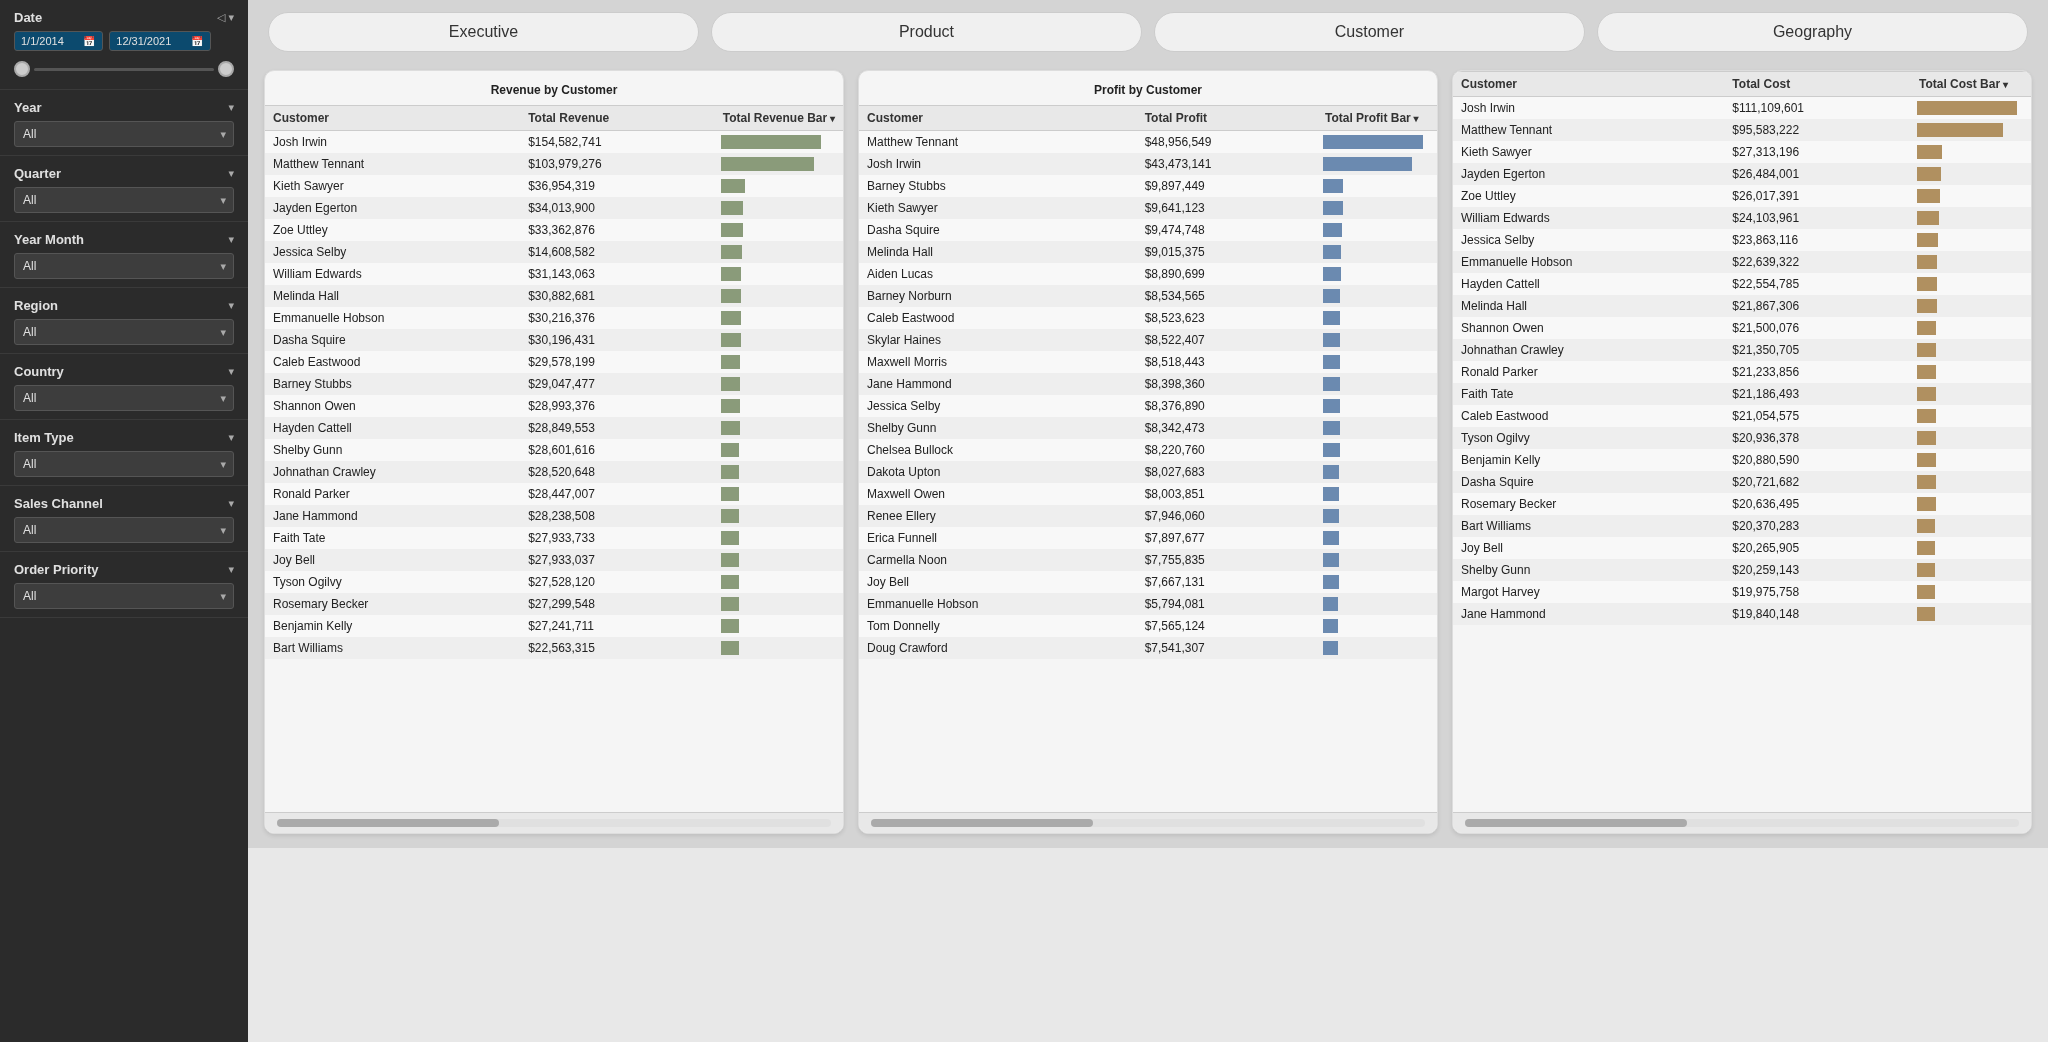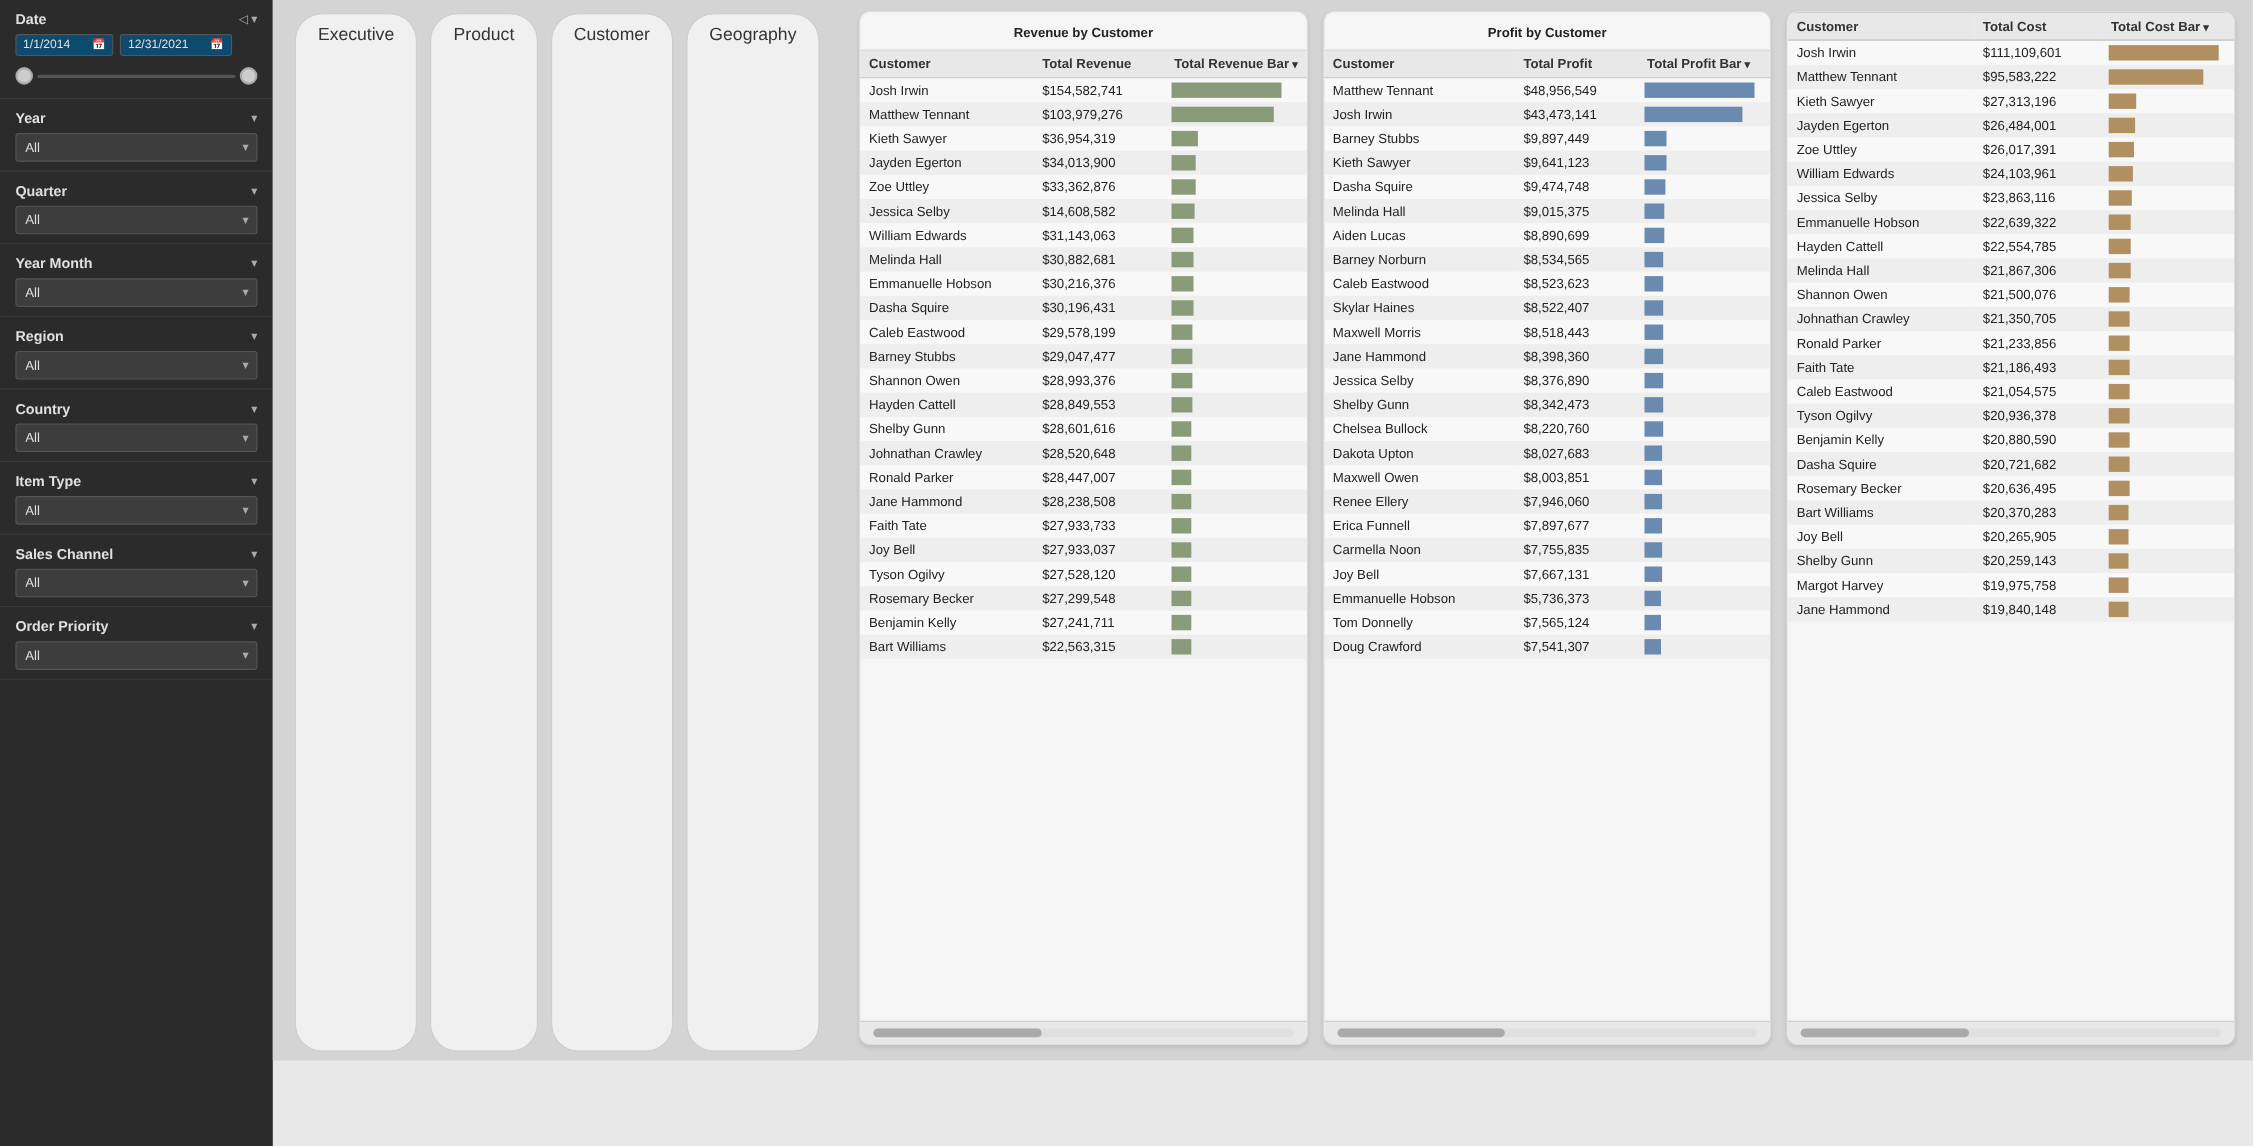--- a/index.html
+++ b/index.html
@@ -120,23 +120,23 @@
       transform: translateY(-50%);
       color: #aaa;
       font-size: 11px;
       pointer-events: none;
     }
 
     
     .main-content {
       flex: 1;
       display: flex;
-      flex-direction: row;
+      flex-direction: column;
       background: #d4d4d4;
-      height: 964px;
+      height: 848px;
       overflow: hidden;
     }
 
     
     .nav-tabs {
       display: flex;
       padding: 12px 20px 8px 20px;
       gap: 12px;
       background: #d4d4d4;
     }
@@ -850,21 +850,21 @@
       <td>Joy Bell</td>
       <td>$7,667,131</td>
       <td class="bar-cell">
         <div class="bar-container">
           <div class="bar-fill-profit" style="width:16px;"></div>
         </div>
       </td>
     </tr>
               <tr>
       <td>Emmanuelle Hobson</td>
-      <td>$5,736,373</td>
+      <td>$5,794,081</td>
       <td class="bar-cell">
         <div class="bar-container">
           <div class="bar-fill-profit" style="width:15px;"></div>
         </div>
       </td>
     </tr>
               <tr>
       <td>Tom Donnelly</td>
       <td>$7,565,124</td>
       <td class="bar-cell">

